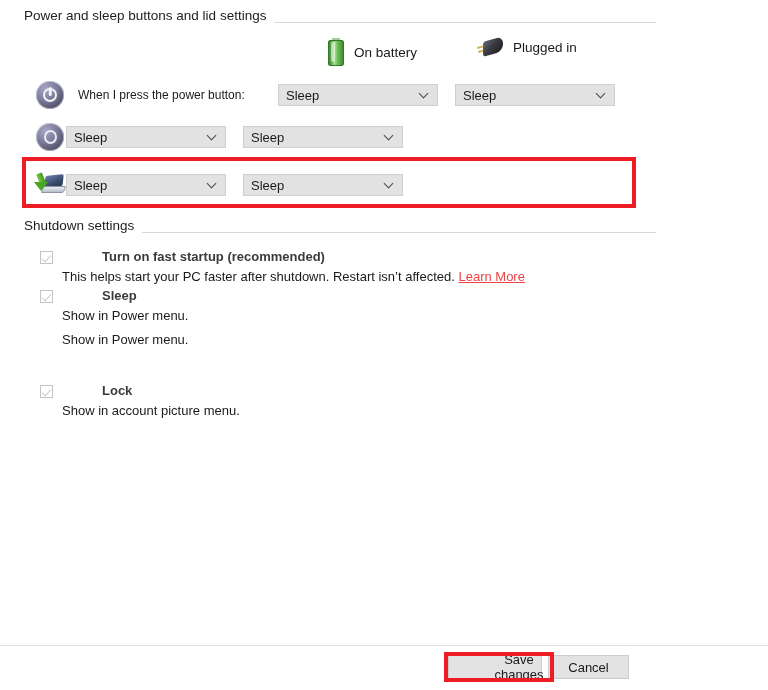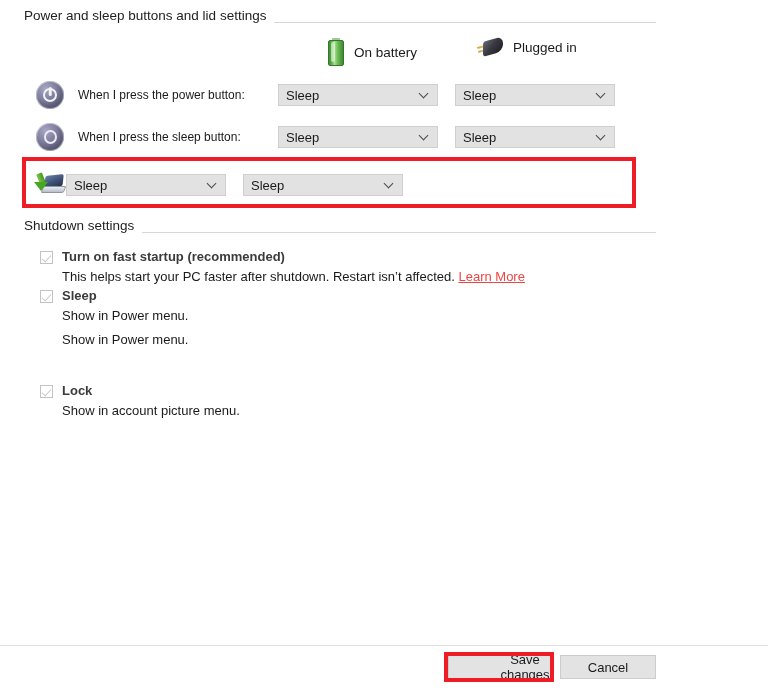--- a/index.html
+++ b/index.html
@@ -271,20 +271,21 @@
   
   .check-item {
     position: absolute;
     left: 40px;
     display: block;
   }
   .check-row {
     display: flex;
     align-items: flex-start;
     height: 17px;
+    gap: 40px;
   }
   .cb {
     width: 13px;
     height: 13px;
     border: 1px solid #c3c3c3;
     background: #ffffff;
     box-sizing: border-box;
     flex: 0 0 auto;
     margin-top: 2px;
     position: relative;
@@ -340,22 +341,22 @@
     box-sizing: border-box;
     font-family: "Liberation Sans", sans-serif;
     font-size: 13px;
     color: #1a1a1a;
     display: flex;
     align-items: center;
     justify-content: center;
     cursor: default;
     padding: 0;
   }
-  #btn-save   { left: 448px; top: 655px; width: 106px; padding-left: 48px; }
-  #btn-cancel { left: 560px; top: 655px; width: 96px; }
+  #btn-save   { left: 448px; top: 655px; width: 94px; padding-left: 48px; }
+  #btn-cancel { left: 548px; top: 655px; width: 81px; }
 </style>
 </head>
 <body>
 
 <div class="section-header" id="hdr-power">
   <span class="sh-text">Power and sleep buttons and lid settings</span>
   <span class="sh-rule"></span>
 </div>
 
 <div class="col-head" id="col-battery">
@@ -392,21 +393,20 @@
     <span class="dd-chev"></span>
   </div>
 </div>
 
 <div class="setting-row" id="row-sleep">
   <span class="row-icon">
     <span class="icon-sleep">
         <span class="moon"></span>
       </span>
   </span>
-  <span class="row-label">When I press the sleep button:</span>
   <div class="dropdown dd-battery">
     <span class="dd-value">Sleep</span>
     <span class="dd-chev"></span>
   </div>
   <div class="dropdown dd-plugged">
     <span class="dd-value">Sleep</span>
     <span class="dd-chev"></span>
   </div>
 </div>
 

